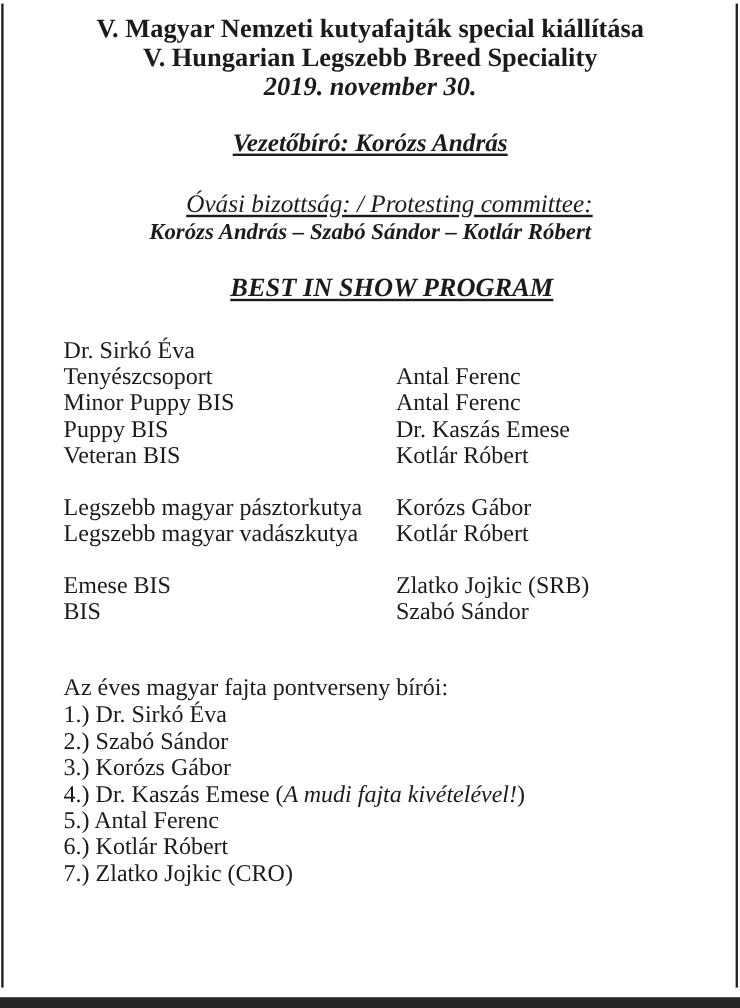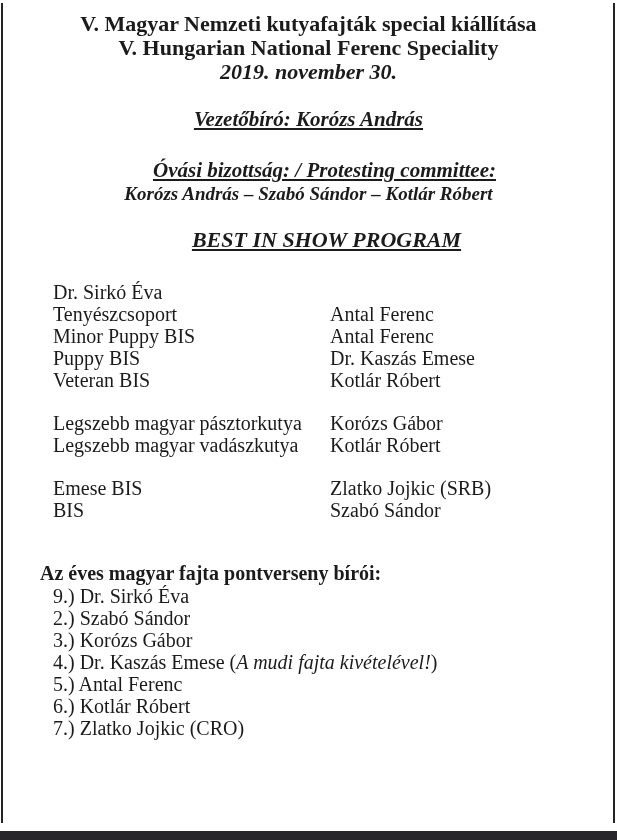--- a/index.html
+++ b/index.html
@@ -22,52 +22,52 @@
 
   .title-block { top: 12px; font-weight: bold; font-size: 22px; line-height: 24px; }
   .title-date { font-style: italic; }
 
   .head-judge {
     top: 107px; font-weight: bold; font-style: italic;
     font-size: 21px; text-decoration: underline;
   }
   .committee-block { top: 158px; }
   .committee-heading {
-    font-weight: bold; font-style: italic; font-size: 21px;
+    font-weight: normal; font-style: italic; font-size: 21px;
     line-height: 25px; text-decoration: underline; padding-left: 32px;
   }
   .committee-members { font-weight: bold; font-style: italic; font-size: 19px; line-height: 21px; }
 
   .bis-heading {
     top: 227px; font-weight: bold; font-style: italic;
     font-size: 22px; text-decoration: underline; margin-left: 36px;
   }
 
   .bis-table { position: absolute; top: 281px; left: 53px; right: 20px; font-size: 20px; line-height: 22px; }
   .bis-group { margin: 0 0 21px 0; }
   .bis-row { display: flex; }
   .bis-row .cat { width: 277px; flex: 0 0 277px; }
   .bis-row .judge { flex: 1; }
 
   .annual-heading {
-    position: absolute; top: 562px; left: 40px;
-    font-weight: bold; font-size: 20px;
+    position: absolute; top: 562px; left: 53px;
+    font-weight: normal; font-size: 20px;
   }
   .annual-list { position: absolute; top: 585px; left: 53px; right: 20px; font-size: 20px; line-height: 22px; }
   .annual-item .note { font-style: italic; }
 </style>
 </head>
 <body>
 
 <div class="page-border left"></div>
 <div class="page-border right"></div>
 
 <div class="centered title-block">
   <div>V. Magyar Nemzeti kutyafajták special kiállítása</div>
-  <div>V. Hungarian National Ferenc Speciality</div>
+  <div>V. Hungarian Legszebb Breed Speciality</div>
   <div class="title-date">2019. november 30.</div>
 </div>
 
 <div class="centered head-judge">Vezetőbíró: Korózs András</div>
 
 <div class="centered committee-block">
   <div class="committee-heading">Óvási bizottság: / Protesting committee:</div>
   <div class="committee-members">Korózs András – Szabó Sándor – Kotlár Róbert</div>
 </div>
 
@@ -115,21 +115,21 @@
     <div class="bis-row">
       <span class="cat">BIS</span>
       <span class="judge">Szabó Sándor</span>
     </div>
   </div>
 </div>
 
 <div class="annual-heading">Az éves magyar fajta pontverseny bírói:</div>
 
 <div class="annual-list">
-  <div class="annual-item"><span>9.) Dr. Sirkó Éva</span><span class="note"></span><span></span></div>
+  <div class="annual-item"><span>1.) Dr. Sirkó Éva</span><span class="note"></span><span></span></div>
   <div class="annual-item"><span>2.) Szabó Sándor</span><span class="note"></span><span></span></div>
   <div class="annual-item"><span>3.) Korózs Gábor</span><span class="note"></span><span></span></div>
   <div class="annual-item"><span>4.) Dr. Kaszás Emese (</span><span class="note">A mudi fajta kivételével!</span><span>)</span></div>
   <div class="annual-item"><span>5.) Antal Ferenc</span><span class="note"></span><span></span></div>
   <div class="annual-item"><span>6.) Kotlár Róbert</span><span class="note"></span><span></span></div>
   <div class="annual-item"><span>7.) Zlatko Jojkic (CRO)</span><span class="note"></span><span></span></div>
 </div>
 
 <div class="viewer-bottom-bar"></div>
 

